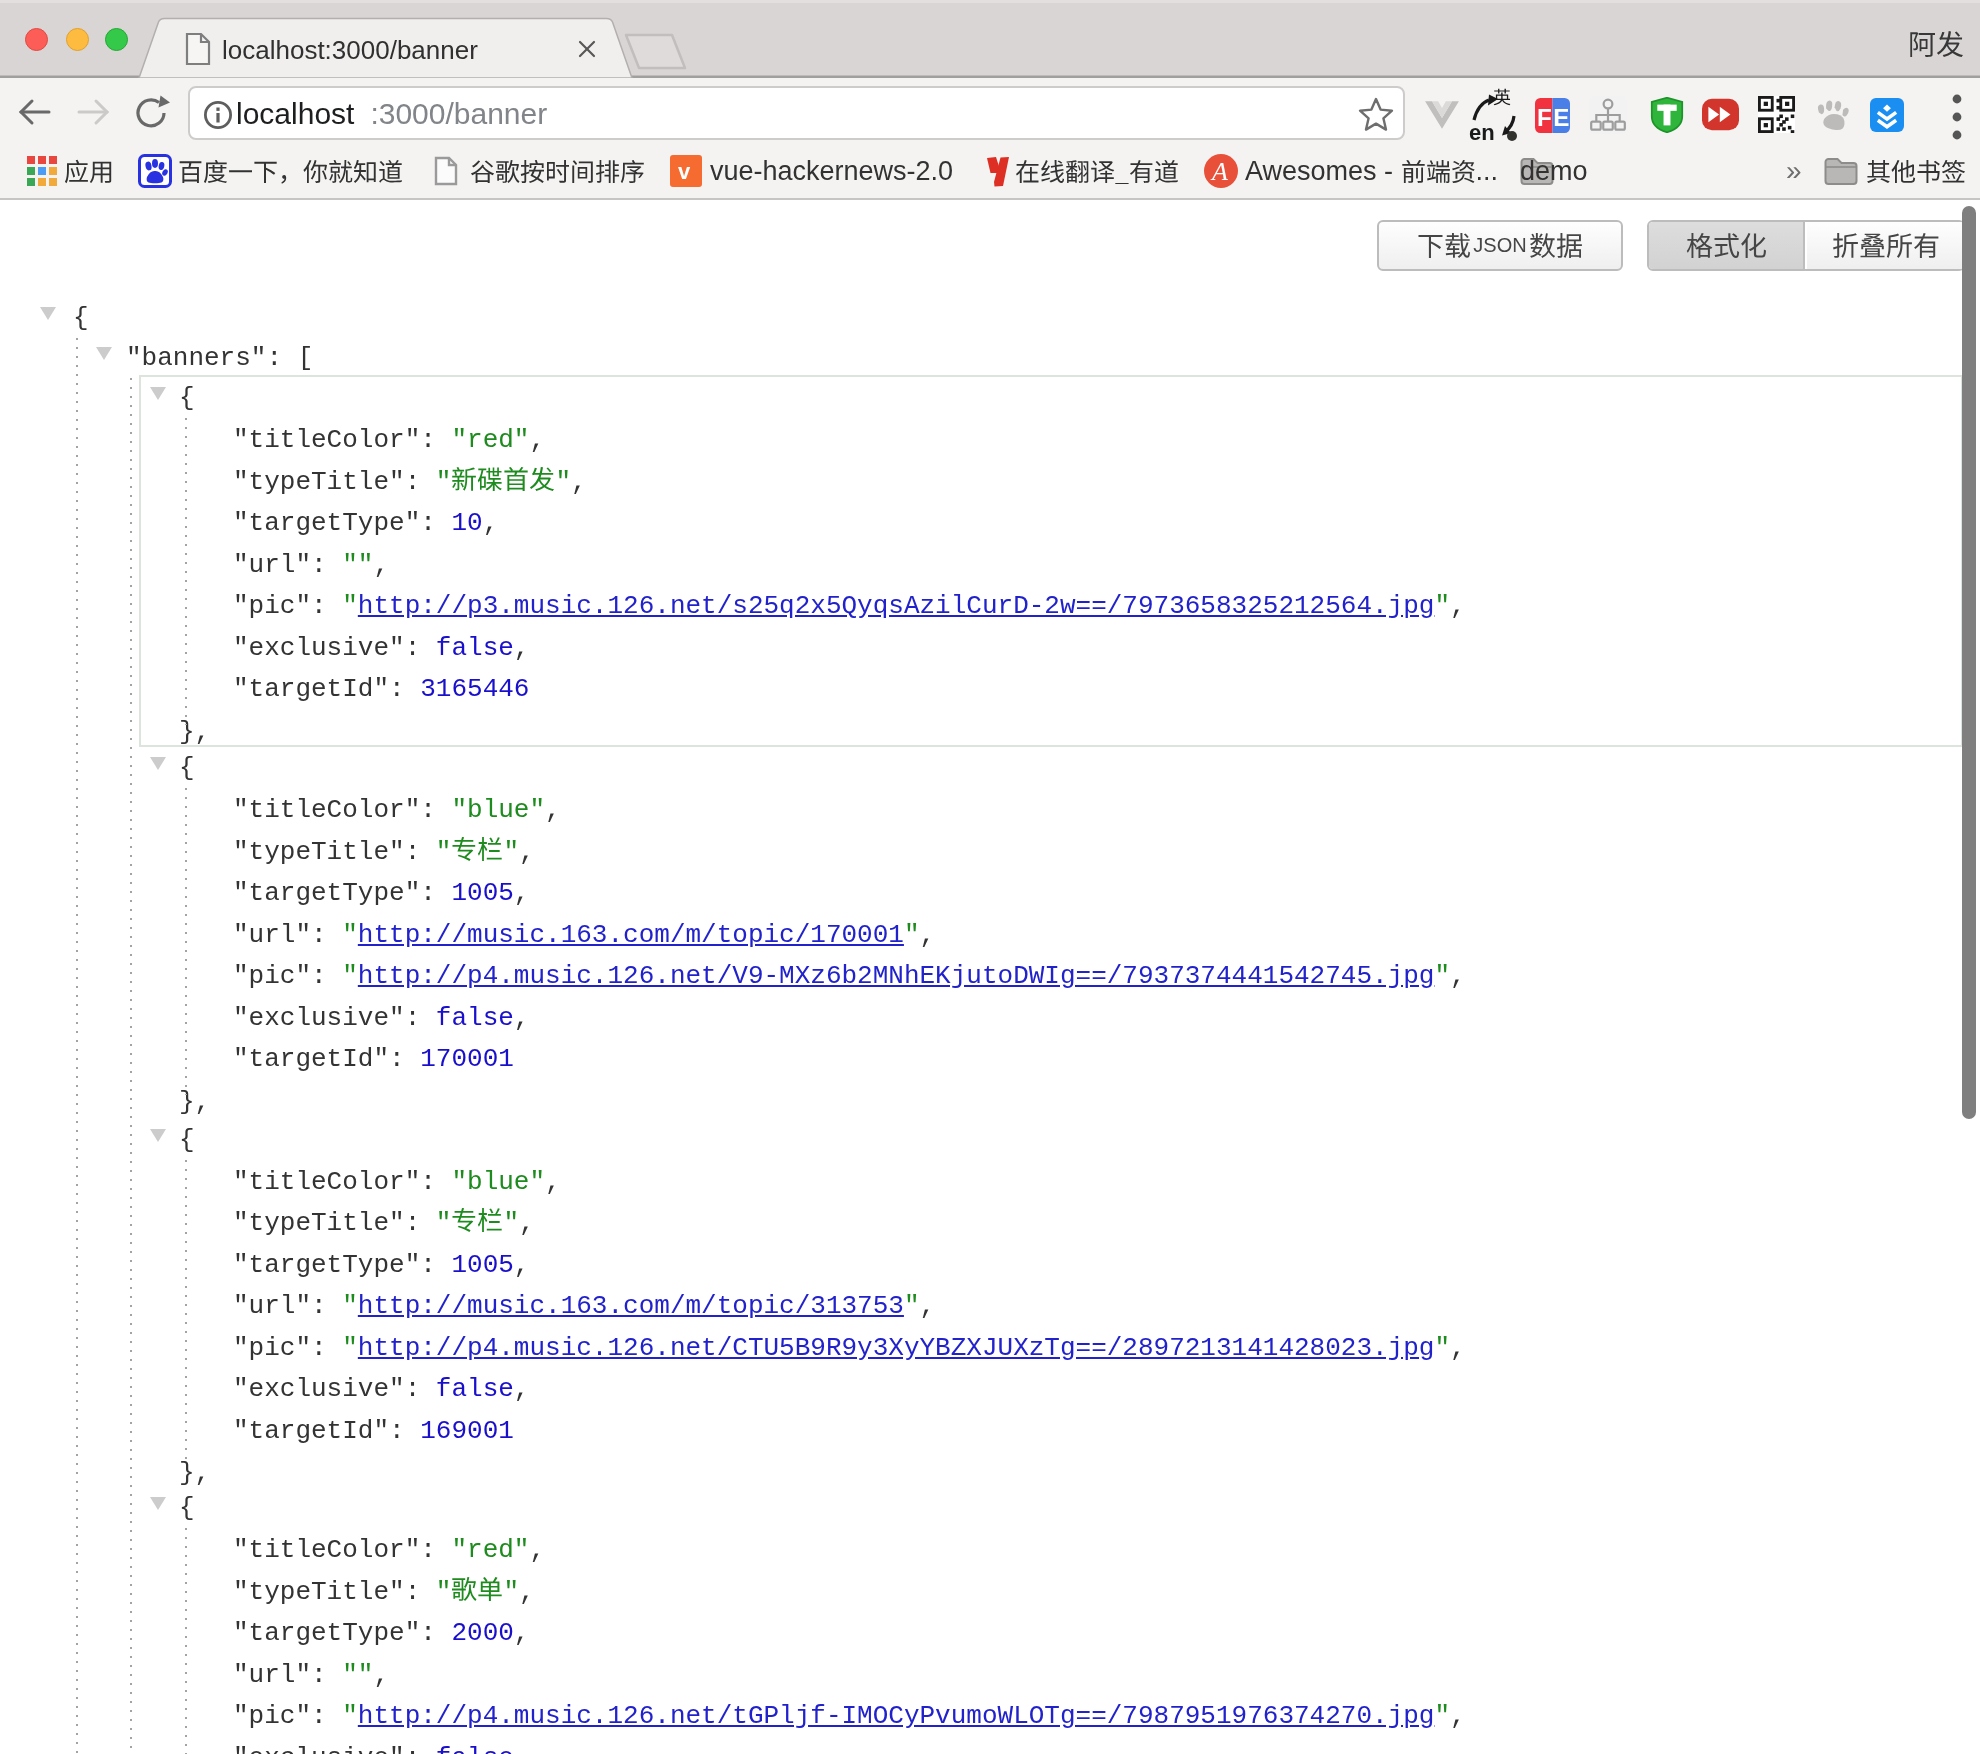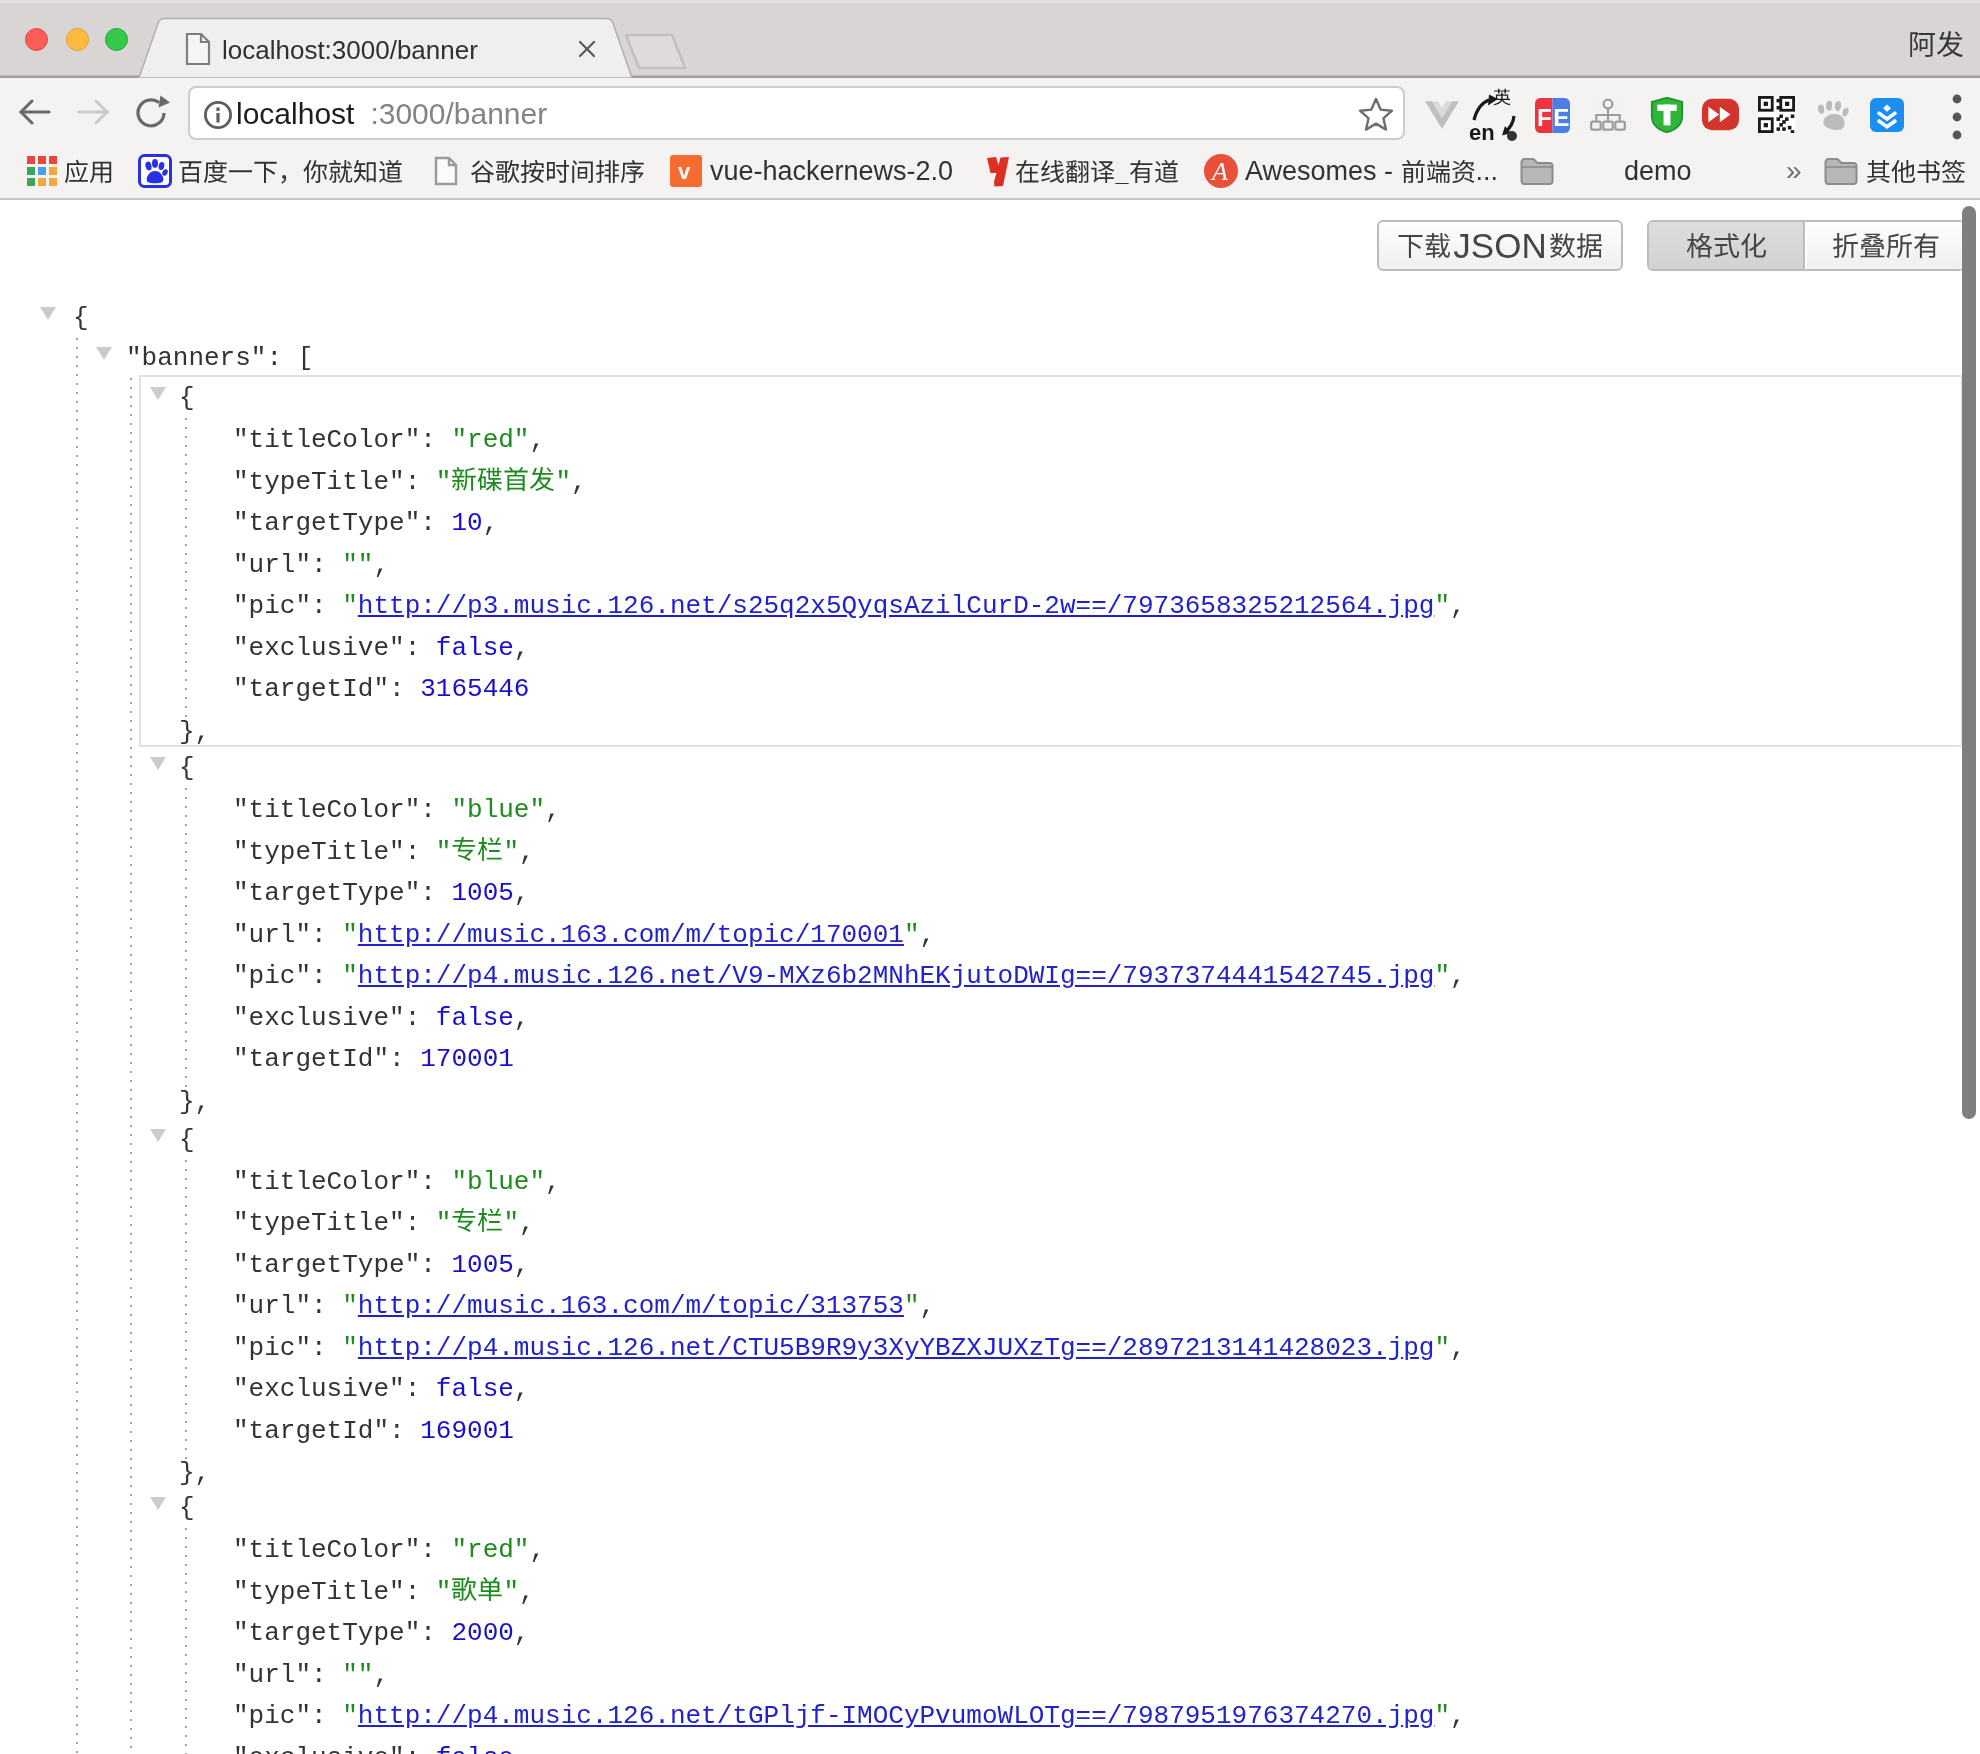--- a/index.html
+++ b/index.html
@@ -17,21 +17,21 @@
 #toolbar { position:absolute; left:0; top:78px; width:1980px; height:66px; background:#f4f3f2; }
 #addrbar { position:absolute; left:188px; top:8px; width:1217px; height:54px; background:#fff; border:2px solid #cecccb; border-radius:8px; }
 #urltext { position:absolute; left:46px; top:9px; font-size:30px; color:#1d1e20; }
 #urltext .gray { color:#818488;margin-left:16px; }
 
 #bookmarks { position:absolute; left:0; top:144px; width:1980px; height:56px; background:#f4f3f2; border-bottom:2px solid #c7c5c4; }
 .bk { position:absolute; top:0; height:54px; display:flex; align-items:center; font-size:27px; color:#323232; white-space:nowrap; }
 
 #page { position:absolute; left:0; top:200px; width:1980px; height:1554px; background:#fff; }
 .btn { position:absolute; border:2px solid #bcbcbc; border-radius:6px; background:linear-gradient(180deg,#fefefe,#efefef);
-       display:flex; align-items:center; justify-content:center; font-size:35px; color:#454545; }
+       display:flex; align-items:center; justify-content:center; font-size:20px; color:#454545; }
 #segsel { background:linear-gradient(180deg,#dddddd,#d2d2d2); border-right:2px solid #bdbdbd;
           display:flex; align-items:center; justify-content:center; position:absolute; left:0; top:0; height:47px; width:156px;
           border-top-left-radius:4px; border-bottom-left-radius:4px; }
 #segr { position:absolute; left:158px; top:0; height:47px; width:158px; background:linear-gradient(180deg,#fefefe,#efefef);
         display:flex; align-items:center; justify-content:center; border-top-right-radius:4px; border-bottom-right-radius:4px; }
 
 .ln { position:absolute; height:42px; line-height:42px; font-family:"Liberation Mono", monospace; font-size:26px;
       color:#333333; white-space:pre; }
 .s { color:#1e8b1e; }
 .n { color:#1a10cc; font-weight:normal; }
@@ -284,21 +284,21 @@
           <path d="M15.1 9.1L15.1 19.4L16.9 19.4L16.9 9.1ZM20.2 8.4L20.2 21.6C20.2 22.0 20.1 22.1 19.7 22.1C19.2 22.1 17.9 22.1 16.4 22.1C16.6 22.6 16.9 23.4 17.0 23.9C18.9 23.9 20.2 23.9 21.0 23.6C21.8 23.3 22.0 22.8 22.0 21.7L22.0 8.4ZM18.1 0.9C17.5 2.1 16.6 3.8 15.7 4.9L8.2 4.9L9.5 4.5C9.0 3.5 7.9 2.0 7.0 1.0L5.2 1.6C6.1 2.6 7.0 4.0 7.5 4.9L1.3 4.9L1.3 6.7L23.7 6.7L23.7 4.9L17.9 4.9C18.6 3.9 19.4 2.7 20.1 1.5ZM10.2 14.5L10.2 17.0L4.7 17.0L4.7 14.5ZM10.2 13.0L4.7 13.0L4.7 10.5L10.2 10.5ZM2.9 8.9L2.9 23.9L4.7 23.9L4.7 18.5L10.2 18.5L10.2 21.8C10.2 22.1 10.1 22.2 9.8 22.2C9.5 22.3 8.3 22.3 7.0 22.2C7.3 22.7 7.6 23.4 7.7 23.9C9.3 23.9 10.5 23.9 11.2 23.6C11.9 23.3 12.1 22.8 12.1 21.9L12.1 8.9ZM26.2 5.7L26.2 7.4L34.7 7.4L34.7 5.7ZM27.1 8.9C27.6 11.7 28.1 15.4 28.1 17.9L29.6 17.6C29.6 15.1 29.1 11.5 28.5 8.6ZM28.8 1.8C29.4 2.9 30.1 4.5 30.4 5.5L32.1 4.9C31.8 3.9 31.0 2.4 30.4 1.2ZM35.2 14.0L35.2 24.0L36.9 24.0L36.9 15.6L39.1 15.6L39.1 23.8L40.6 23.8L40.6 15.6L42.9 15.6L42.9 23.7L44.4 23.7L44.4 15.6L46.7 15.6L46.7 22.2C46.7 22.5 46.6 22.6 46.4 22.6C46.2 22.6 45.6 22.6 44.9 22.6C45.1 23.0 45.3 23.6 45.4 24.1C46.5 24.1 47.2 24.0 47.7 23.8C48.2 23.5 48.4 23.1 48.4 22.3L48.4 14.0L41.9 14.0L42.6 11.7L48.9 11.7L48.9 10.0L34.4 10.0L34.4 11.7L40.5 11.7C40.4 12.5 40.2 13.3 40.0 14.0ZM35.5 2.2L35.5 8.2L48.0 8.2L48.0 2.2L46.2 2.2L46.2 6.5L42.5 6.5L42.5 1.0L40.7 1.0L40.7 6.5L37.2 6.5L37.2 2.2ZM32.2 8.4C31.9 11.4 31.4 15.8 30.8 18.6C29.0 19.0 27.4 19.4 26.1 19.6L26.5 21.5C28.9 20.9 31.9 20.1 34.9 19.4L34.6 17.6L32.2 18.2C32.8 15.6 33.5 11.7 33.9 8.7ZM52.1 3.2C54.0 3.9 56.2 5.1 57.4 5.9L58.4 4.5C57.2 3.6 54.9 2.5 53.1 1.9ZM51.2 9.6L51.8 11.3C53.8 10.7 56.4 9.8 58.8 9.0L58.5 7.4C55.8 8.2 53.1 9.1 51.2 9.6ZM54.5 12.7L54.5 19.7L56.4 19.7L56.4 14.4L68.8 14.4L68.8 19.5L70.8 19.5L70.8 12.7ZM61.8 15.2C61.1 19.3 59.2 21.5 51.2 22.5C51.5 22.9 52.0 23.6 52.1 24.1C60.5 22.9 62.8 20.2 63.7 15.2ZM62.9 20.1C66.0 21.1 70.2 22.8 72.3 23.9L73.4 22.4C71.2 21.2 67.0 19.7 63.9 18.8ZM62.1 1.1C61.5 2.8 60.2 4.9 58.1 6.5C58.5 6.7 59.1 7.2 59.5 7.6C60.5 6.8 61.4 5.8 62.1 4.8L65.0 4.8C64.3 7.4 62.6 9.7 58.1 10.9C58.5 11.2 59.0 11.8 59.1 12.2C62.6 11.2 64.6 9.6 65.8 7.5C67.4 9.7 69.8 11.3 72.6 12.1C72.8 11.6 73.3 10.9 73.7 10.6C70.6 9.9 67.9 8.2 66.5 6.1C66.7 5.7 66.8 5.2 67.0 4.8L70.7 4.8C70.3 5.6 69.9 6.4 69.5 7.0L71.2 7.5C71.8 6.5 72.5 5.0 73.2 3.6L71.8 3.2L71.5 3.3L63.0 3.3C63.4 2.7 63.6 2.0 63.9 1.3Z" fill="#323232"></path>
         </svg>
         <span>...</span>
       </div>
       <div class="bk" style="left:1520px">
         <svg width="34" height="28" viewBox="0 0 34 28">
           <path d="M1.5,5 a3,3 0 0 1 3,-3 h9 l4,4 h12 a3,3 0 0 1 3,3 v15 a3,3 0 0 1 -3,3 h-25 a3,3 0 0 1 -3,-3 z" fill="#b9b7b5" stroke="#8e8c8a" stroke-width="2"></path>
           <path d="M1.5,10 h31" stroke="#8e8c8a" stroke-width="1.6" fill="none"></path>
         </svg>
       </div>
-      <div class="bk" style="left:1624px">
+      <div class="bk" style="left:1520px">
         <span>demo</span>
       </div>
       <div class="bk" style="left:1786px">
         <span style="color:#6e6e6e;font-size:28px">»</span>
       </div>
       <div class="bk" style="left:1824px">
         <svg width="34" height="28" viewBox="0 0 34 28">
           <path d="M1.5,5 a3,3 0 0 1 3,-3 h9 l4,4 h12 a3,3 0 0 1 3,3 v15 a3,3 0 0 1 -3,3 h-25 a3,3 0 0 1 -3,-3 z" fill="#b9b7b5" stroke="#8e8c8a" stroke-width="2"></path>
           <path d="M1.5,10 h31" stroke="#8e8c8a" stroke-width="1.6" fill="none"></path>
         </svg>

